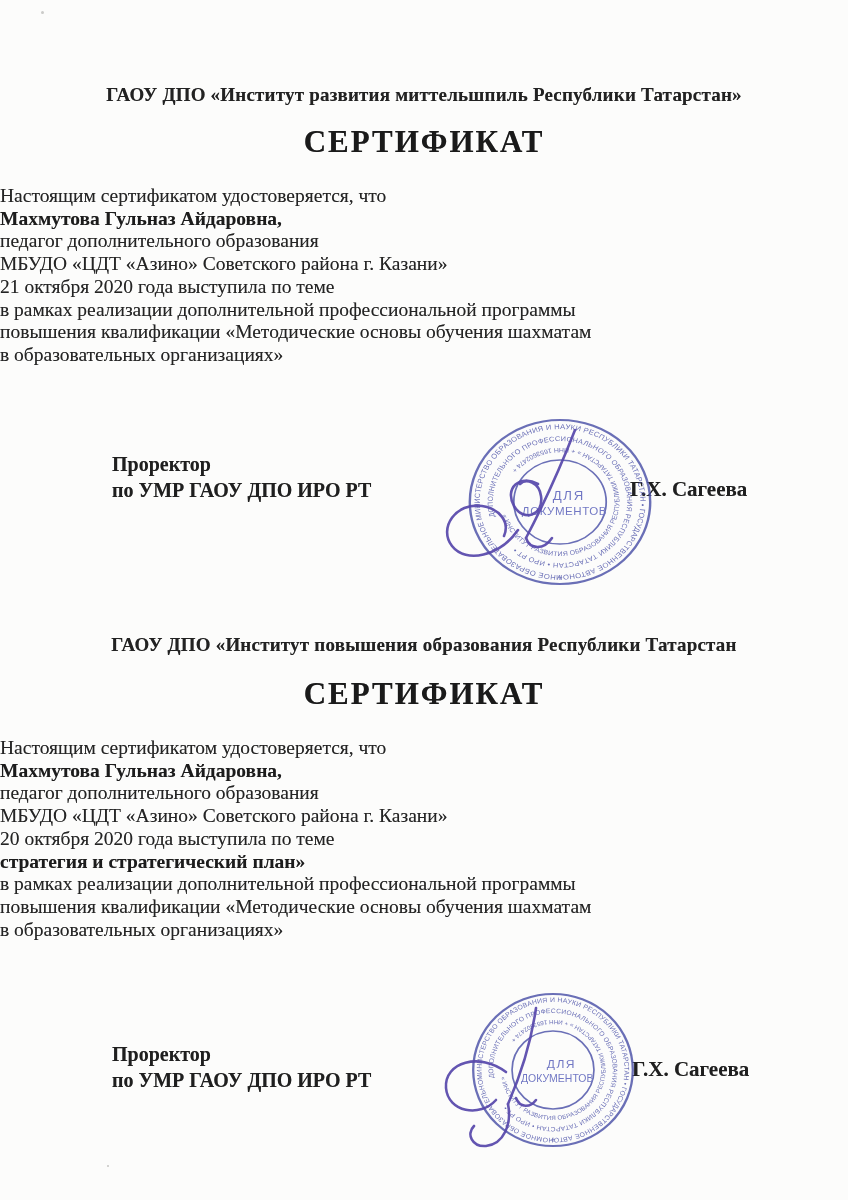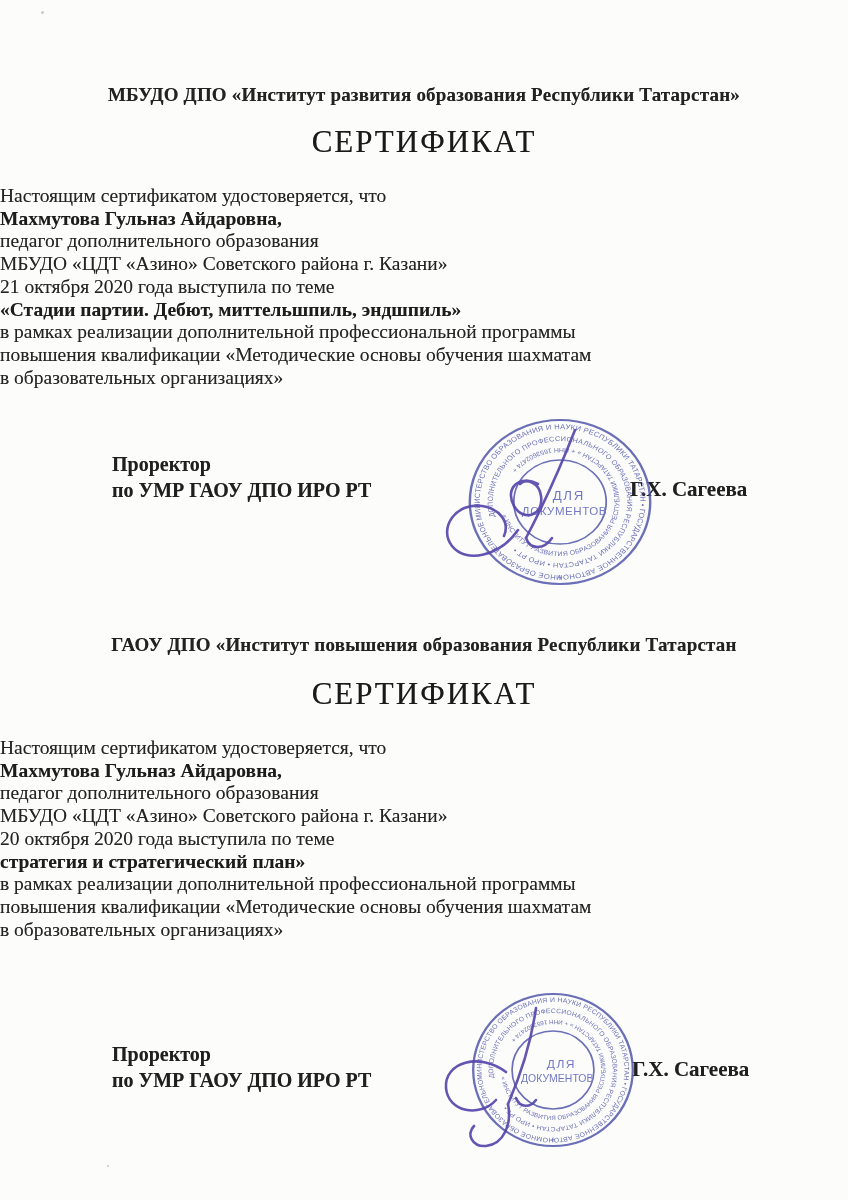--- a/index.html
+++ b/index.html
@@ -8,21 +8,21 @@
     background:#fcfcfb;color:#1d1d1d;
     font-family:"Liberation Serif","DejaVu Serif",serif;
   }
   .abs{position:absolute;left:0;width:100%;}
   .org{
     text-align:center;font-size:19px;font-weight:bold;
     letter-spacing:.2px;color:#222;
     text-shadow:0 0 .5px rgba(30,30,30,.45);
   }
   .cert-title{
-    text-align:center;font-size:31px;font-weight:normal;letter-spacing:2px;
+    text-align:center;font-size:31px;font-weight:bold;letter-spacing:2px;
     color:#1a1a1a;text-shadow:0 0 .6px rgba(20,20,20,.5);
   }
   .body-block{text-align:left;}
   .line{
     font-size:19.5px;line-height:22.7px;color:#242424;
     text-shadow:0 0 .5px rgba(40,40,40,.4);
   }
   .b{font-weight:bold;color:#1c1c1c;}
   .role{
     position:absolute;font-weight:bold;font-size:20px;
@@ -35,31 +35,30 @@
   .stampbox{position:absolute;}
   .stamp-ring-text{font-family:"Liberation Sans","DejaVu Sans",sans-serif;}
   .speck{position:absolute;border-radius:50%;background:#9a9a96;}
 </style>
 </head>
 <body>
 
 <div id="page">
 
   <div>
-    <div class="abs org" style="top:84px">МБУДО ДПО «Институт развития образования Республики Татарстан»</div>
+    <div class="abs org" style="top:84px">ГАОУ ДПО «Институт развития миттельшпиль Республики Татарстан»</div>
 
     <div class="abs cert-title" style="top:124px">СЕРТИФИКАТ</div>
 
     <div class="abs body-block" style="top:185px">
       <div class="line">Настоящим сертификатом удостоверяется, что</div>
       <div class="line b">Махмутова Гульназ Айдаровна,</div>
       <div class="line">педагог дополнительного образования</div>
       <div class="line">МБУДО «ЦДТ «Азино» Советского района г. Казани»</div>
       <div class="line">21 октября 2020 года выступила по теме</div>
-      <div class="line b">«Стадии партии. Дебют, миттельшпиль, эндшпиль»</div>
       <div class="line">в рамках реализации дополнительной профессиональной программы</div>
       <div class="line">повышения квалификации «Методические основы обучения шахматам</div>
       <div class="line">в образовательных организациях»</div>
     </div>
 
     <div class="role" style="left:112px;top:451px;width:326px">
       <div>Проректор</div>
       <div>по УМР ГАОУ ДПО ИРО РТ</div>
     </div>
 

